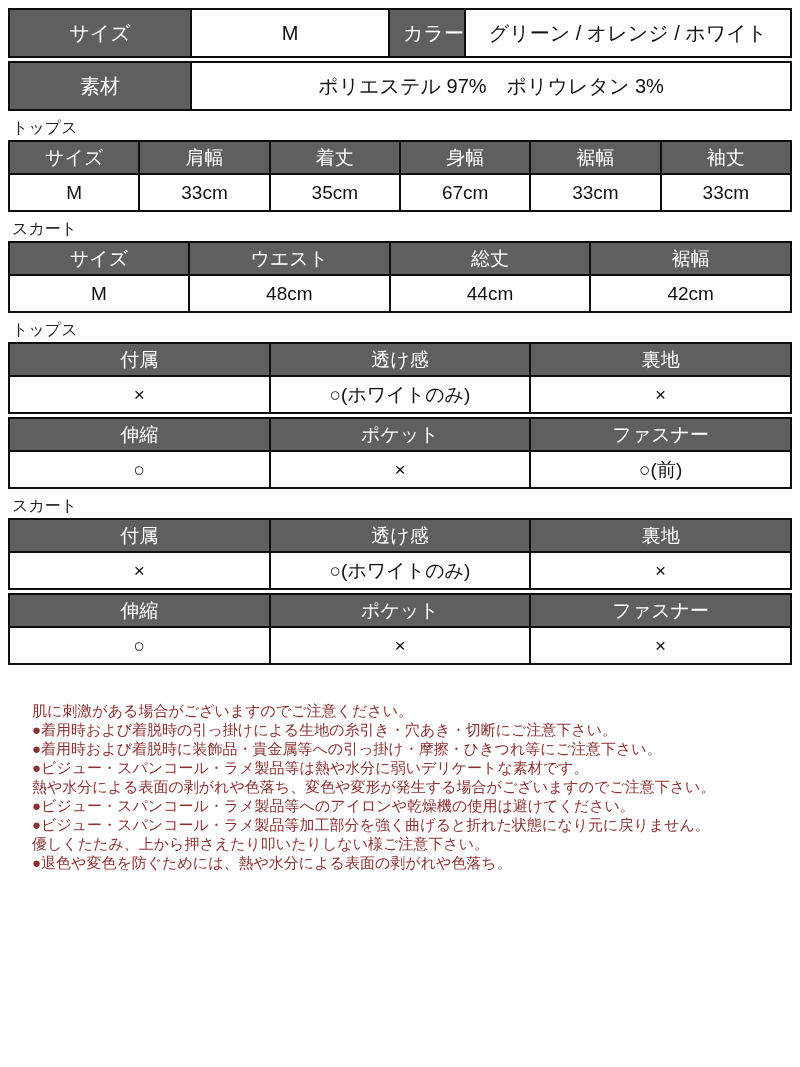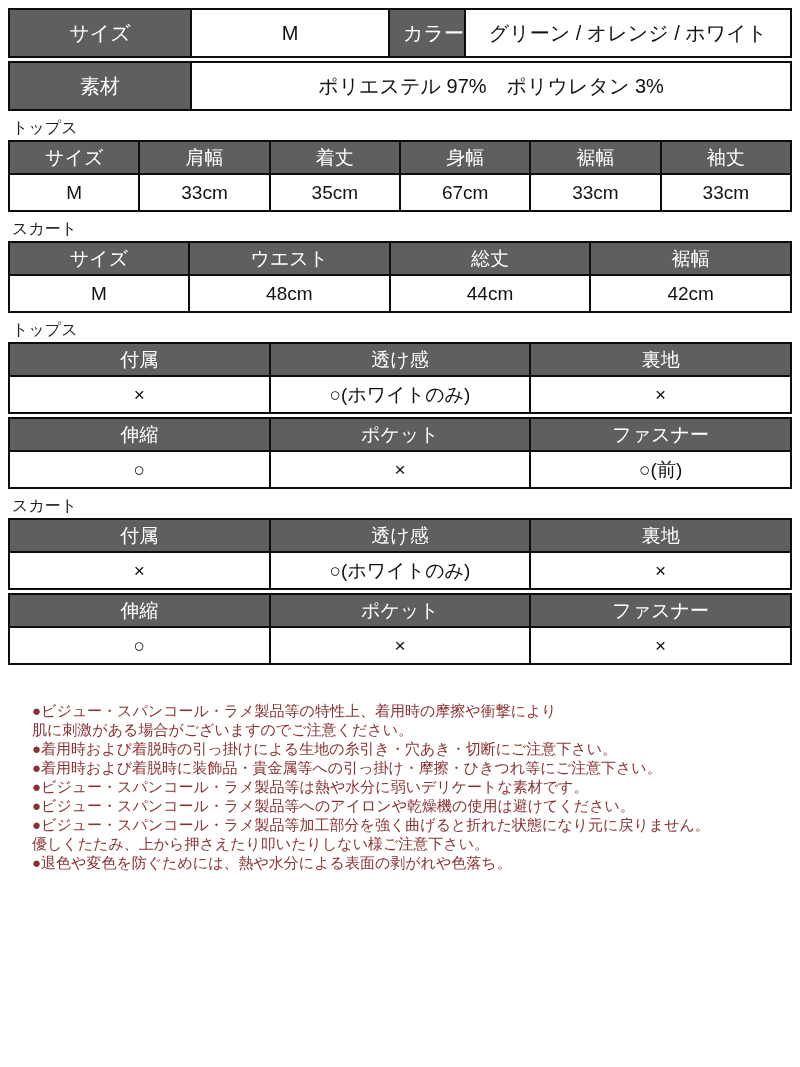--- a/index.html
+++ b/index.html
@@ -189,24 +189,24 @@
     </tr>
     <tr>
       <td>○</td>
       <td>×</td>
       <td>×</td>
     </tr>
   </tbody>
     </table>
 
   <div class="care">
-    <div class="care-line">●ビジュー・スパンコール・ラメ製品等の特性上、着用時の摩擦や衝撃により</div>
     <div class="care-line">肌に刺激がある場合がございますのでご注意ください。</div>
     <div class="care-line">●着用時および着脱時の引っ掛けによる生地の糸引き・穴あき・切断にご注意下さい。</div>
     <div class="care-line">●着用時および着脱時に装飾品・貴金属等への引っ掛け・摩擦・ひきつれ等にご注意下さい。</div>
     <div class="care-line">●ビジュー・スパンコール・ラメ製品等は熱や水分に弱いデリケートな素材です。</div>
+    <div class="care-line">熱や水分による表面の剥がれや色落ち、変色や変形が発生する場合がございますのでご注意下さい。</div>
     <div class="care-line">●ビジュー・スパンコール・ラメ製品等へのアイロンや乾燥機の使用は避けてください。</div>
     <div class="care-line">●ビジュー・スパンコール・ラメ製品等加工部分を強く曲げると折れた状態になり元に戻りません。</div>
     <div class="care-line">優しくたたみ、上から押さえたり叩いたりしない様ご注意下さい。</div>
     <div class="care-line">●退色や変色を防ぐためには、熱や水分による表面の剥がれや色落ち。</div>
   </div>
 
 </div>
 
 </body></html>

